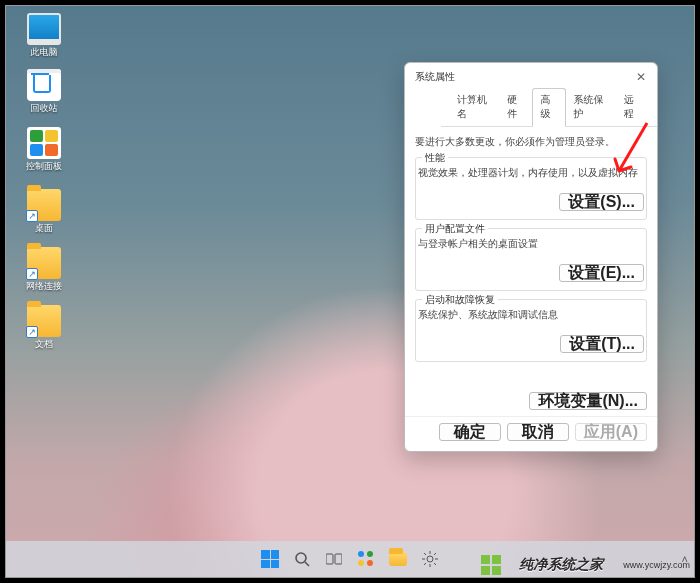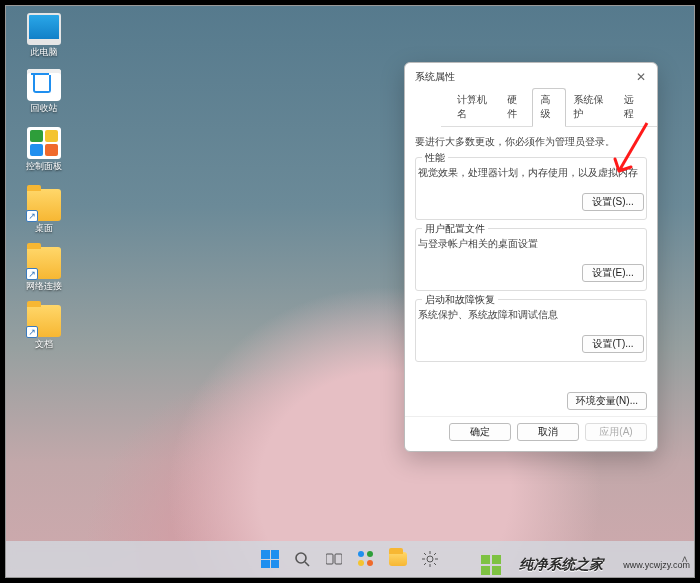--- a/index.html
+++ b/index.html
@@ -49,21 +49,21 @@
   .dlg-close { width:16px; height:16px; display:flex; align-items:center; justify-content:center; cursor:pointer; color:#666; font-size:12px;}
   .tabs { display:flex; gap:0; padding:0 8px; border-bottom:1px solid #ddd;margin-left:36px; }
   .tab { padding:4px 7px 5px; font-size:10px; color:#444; cursor:pointer; border:1px solid transparent; border-bottom:none; position:relative; top:1px;}
   .tab.active { border-color:#ccc; border-bottom:1px solid #fff; background:#fff; border-radius:3px 3px 0 0;}
   .dlg-body { padding:8px 10px 4px; flex:1; overflow:hidden; }
   .note { font-size:10px; color:#444; margin-bottom:8px; }
   .group { border:1px solid #ddd; border-radius:3px; padding:8px 2px 8px; margin-bottom:8px; position:relative; }
   .group-title { position:absolute; top:-7px; left:6px; background:#fff; padding:0 3px; font-size:10px; color:#333;}
   .group-desc { font-size:10px; color:#444; margin-bottom:14px; line-height:13px;}
   .btn-row { display:flex; justify-content:flex-end; }
-  .btn { min-width:62px; height:18px; font-size:10px; padding:0 8px; background:#fdfdfd; border:1px solid #bdbdbd; border-radius:3px; cursor:pointer; display:inline-flex; align-items:center; justify-content:center; color:#222;}
+  .btn { min-width:62px; height:18px; font-size:16px; padding:0 8px; background:#fdfdfd; border:1px solid #bdbdbd; border-radius:3px; cursor:pointer; display:inline-flex; align-items:center; justify-content:center; color:#222;font-weight:bold;}
   .btn.disabled{ color:#aaa; border-color:#ddd; cursor:default;}
   .env-row { display:flex; justify-content:flex-end; padding:0 10px 6px;}
   .dlg-footer { display:flex; justify-content:flex-end; gap:6px; padding:6px 10px 10px; border-top:1px solid #eee;}
 
   
   .arrow { position:absolute; left:603px; top:115px; width:44px; height:66px; pointer-events:none;}
   .arrow svg { width:100%; height:100%; }
 
   
   .watermark { position:absolute; right:10px; bottom:6px; height:24px; display:flex; align-items:center; gap:18px; background:rgba(255,255,255,.0); }

